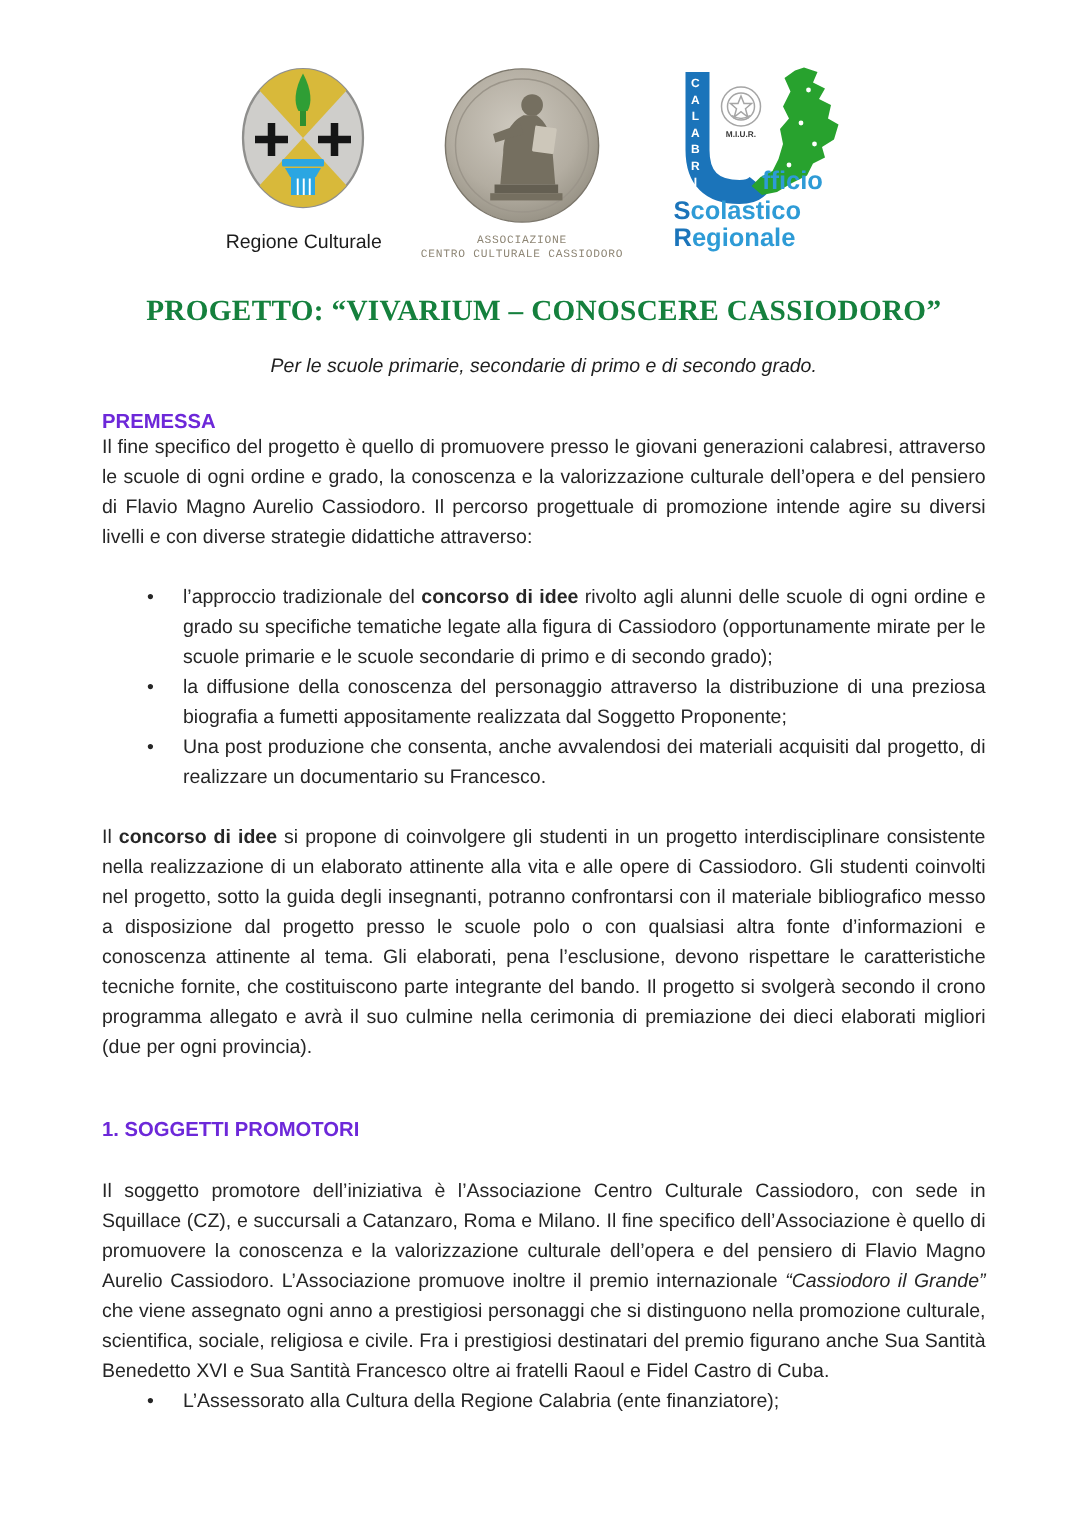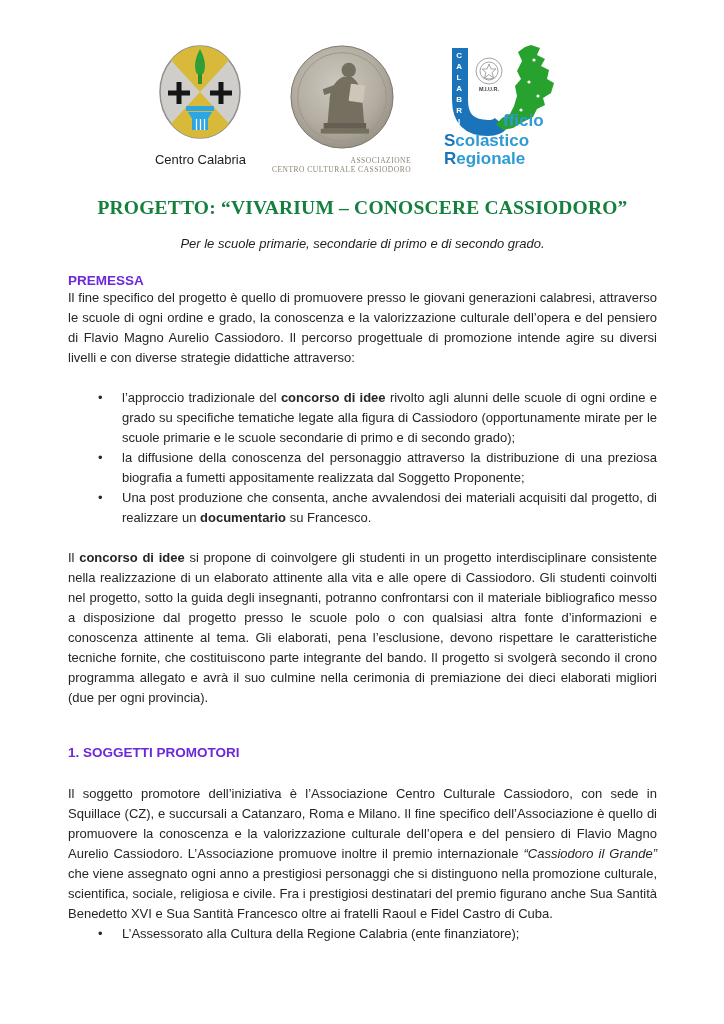--- a/index.html
+++ b/index.html
@@ -30,28 +30,27 @@
     height: 170px;
   }
   .logo-block { text-align: center; }
   .logo-caption-regione {
     font-size: 13px;
     color: #1c1c1c;
     margin-top: 4px;
     white-space: nowrap;
   }
   .logo-caption-assoc {
-    font-family: Liberation Serif, serif;
+    font-family: Liberation Mono, monospace;
     font-size: 7.5px;
     letter-spacing: 0.5px;
     color: #8d8574;
     margin-top: 2px;
     line-height: 1.25;
     white-space: nowrap;
-    text-align: right;
   }
   .usr-wrap { position: relative; width: 132px; height: 124px; }
   .usr-band {
     position: absolute;
     left: 16.5px;
     top: 7px;
     height: 86px;
     writing-mode: vertical-rl;
     text-orientation: upright;
     font-size: 8px;
@@ -148,21 +147,21 @@
 
         <g fill="#2ba6e2">
           <rect x="30" y="62" width="28" height="5" rx="1"></rect>
           <polygon points="32,68 56,68 52.5,74 35.5,74"></polygon>
           <rect x="36" y="74" width="16" height="12"></rect>
         </g>
         <line x1="40.5" y1="75" x2="40.5" y2="86" stroke="#ffffff" stroke-width="1.3"></line>
         <line x1="44.5" y1="75" x2="44.5" y2="86" stroke="#ffffff" stroke-width="1.3"></line>
         <line x1="48.5" y1="75" x2="48.5" y2="86" stroke="#ffffff" stroke-width="1.3"></line>
       </svg>
-      <div class="logo-caption-regione">Centro Calabria</div>
+      <div class="logo-caption-regione">Regione Culturale</div>
     </div>
 
     <div class="logo-block">
       <svg width="106" height="106" viewBox="0 0 110 110">
         <defs>
           <radialGradient id="medGrad" cx="45%" cy="38%" r="70%">
             <stop offset="0%" stop-color="#cdc8be"></stop>
             <stop offset="60%" stop-color="#b3ada1"></stop>
             <stop offset="100%" stop-color="#8f8a7d"></stop>
           </radialGradient>
@@ -220,21 +219,21 @@
 
     <p class="doc-subtitle">Per le scuole primarie, secondarie di primo e di secondo grado.</p>
 
     <h2 class="sec-heading">PREMESSA</h2>
 
     <p class="body-par"><span>Il fine specifico del progetto è quello di promuovere presso le giovani generazioni calabresi, attraverso le scuole di ogni ordine e grado, la conoscenza e la valorizzazione culturale dell’opera e del pensiero di Flavio Magno Aurelio Cassiodoro. Il percorso progettuale di promozione intende agire su diversi livelli e con diverse strategie didattiche attraverso:</span></p>
 
     <ul class="doc-list">
       <li><span>l’approccio tradizionale del </span><span style="font-weight: bold;">concorso di idee</span><span> rivolto agli alunni delle scuole di ogni ordine e grado su specifiche tematiche legate alla figura di Cassiodoro (opportunamente mirate per le scuole primarie e le scuole secondarie di primo e di secondo grado);</span></li>
       <li><span>la diffusione della conoscenza del personaggio attraverso la distribuzione di una preziosa </span><span style="font-weight: normal;">biografia a fumetti</span><span> appositamente realizzata dal Soggetto Proponente;</span></li>
-      <li><span>Una post produzione che consenta, anche avvalendosi dei materiali acquisiti dal progetto, di realizzare un </span><span style="font-weight: bold;">documentario</span><span> su Francesco.</span></li>
+      <li><span>Una post produzione che consenta, anche avvalendosi dei materiali acquisiti dal progetto, di realizzare un </span><span style="font-weight: normal;">documentario</span><span> su Francesco.</span></li>
     </ul>
 
     <p class="body-par gap-above"><span>Il </span><span style="font-weight: bold;">concorso di idee</span><span> si propone di coinvolgere gli studenti in un progetto interdisciplinare consistente nella realizzazione di un elaborato attinente alla vita e alle opere di Cassiodoro. Gli studenti coinvolti nel progetto, sotto la guida degli insegnanti, potranno confrontarsi con il materiale bibliografico messo a disposizione dal progetto presso le scuole polo o con qualsiasi altra fonte d’informazioni e conoscenza attinente al tema. Gli elaborati, pena l’esclusione,  devono rispettare le caratteristiche tecniche fornite, che costituiscono parte integrante del bando. Il progetto si svolgerà secondo il crono programma allegato e avrà il suo culmine nella cerimonia di premiazione dei dieci elaborati migliori (due per ogni provincia).</span></p>
 
     <h2 class="sec-heading spaced">1. SOGGETTI PROMOTORI</h2>
 
     <p class="body-par gap-above" style="margin-top:24px;"><span>Il soggetto promotore dell’iniziativa è l’Associazione Centro Culturale Cassiodoro, con sede in Squillace (CZ), e succursali a Catanzaro, Roma e Milano. Il fine specifico dell’Associazione è quello di promuovere la conoscenza e la valorizzazione culturale dell’opera e del pensiero di Flavio Magno Aurelio Cassiodoro. L’Associazione promuove inoltre il premio internazionale </span><span style="font-style: italic;">“Cassiodoro il Grande”</span><span> che viene assegnato ogni anno a prestigiosi personaggi che si distinguono nella promozione culturale, scientifica, sociale, religiosa e civile. Fra i prestigiosi destinatari del premio figurano anche Sua Santità Benedetto XVI e Sua Santità Francesco oltre ai fratelli Raoul e Fidel Castro di Cuba.</span></p>
 
 
     <ul class="doc-list partners" style="margin-top:0;">

